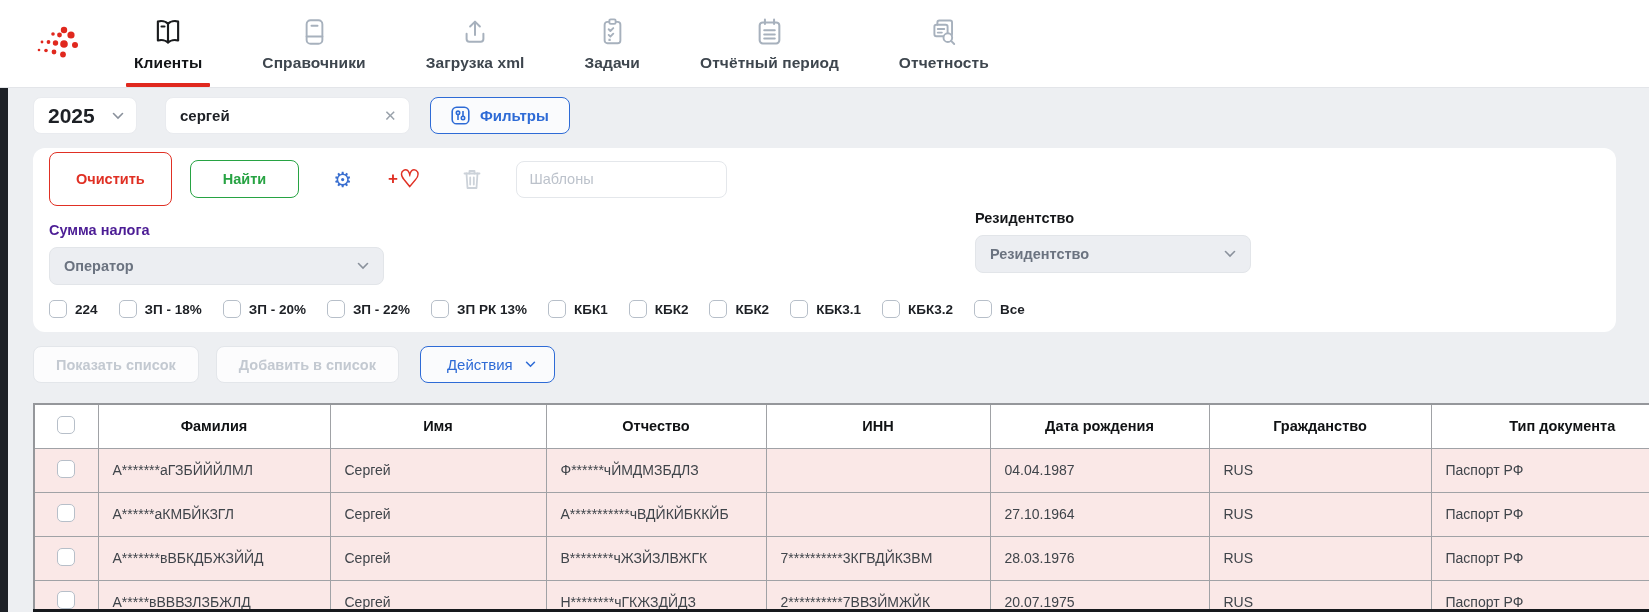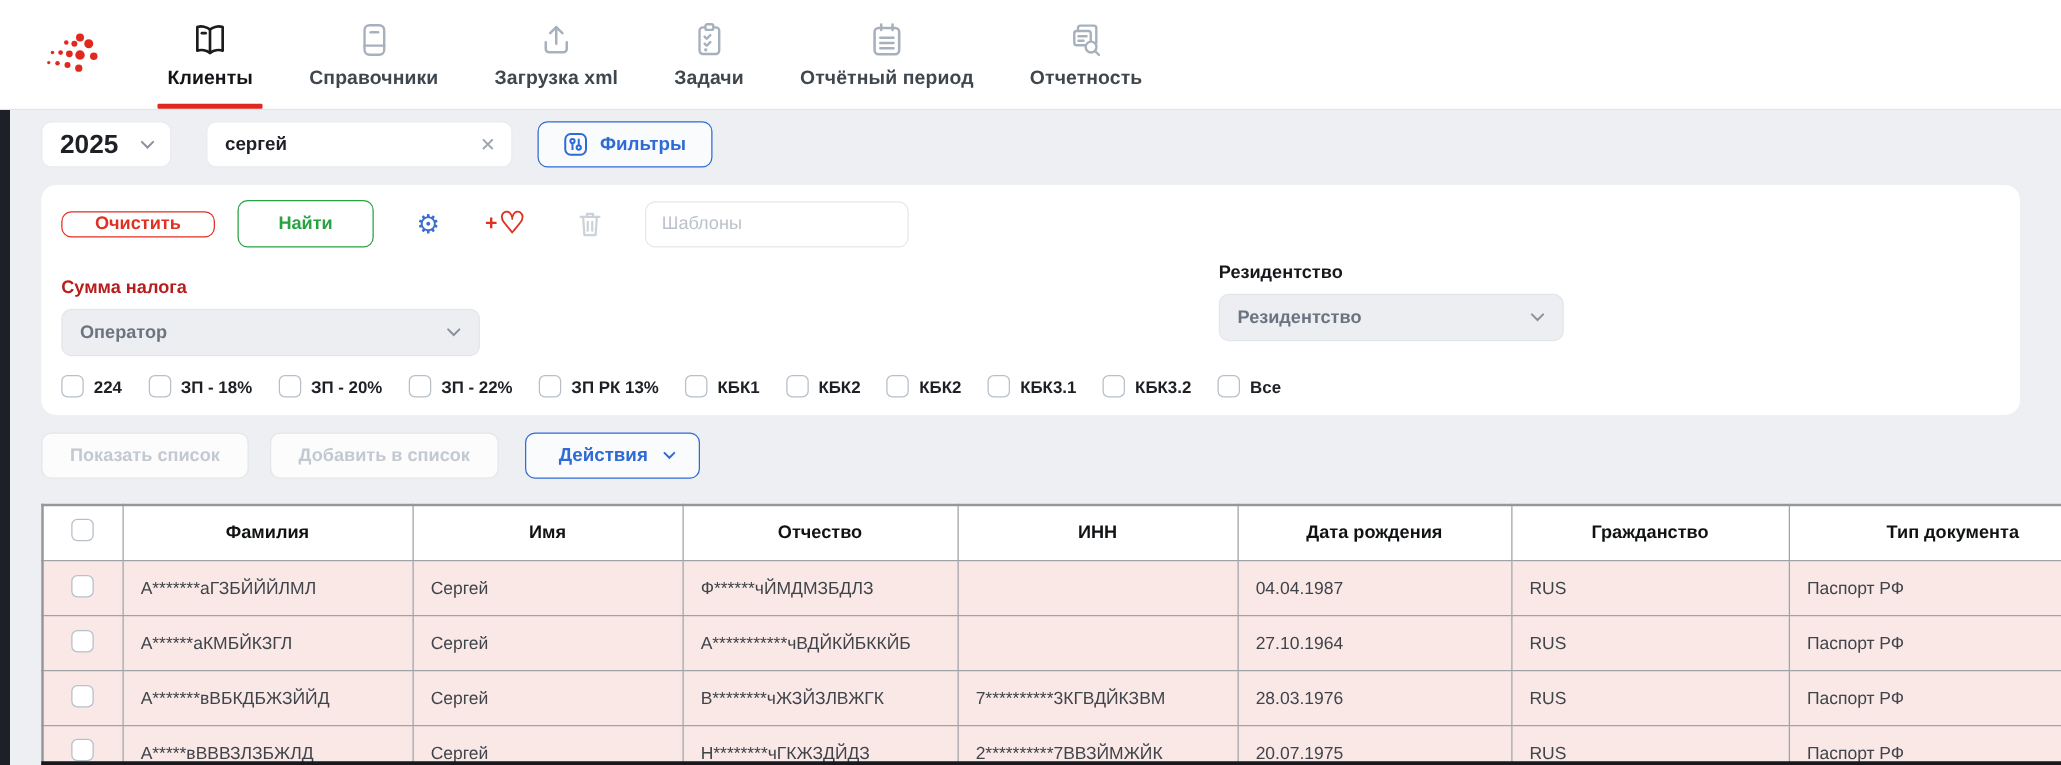--- a/index.html
+++ b/index.html
@@ -10,21 +10,21 @@
     position:relative;
     overflow:hidden;
     color:#1d2025;
   }
   
   .app-header {
     height:88px; background:#fff; border-bottom:1px solid #e3e5e9;
     display:flex; align-items:stretch; position:relative; z-index:5;
   }
   .logo { width:60px; margin-left:26px; display:flex; align-items:center; justify-content:center; }
-  .nav { display:flex; gap:41px; margin-left:46px;text-align:center; }
+  .nav { display:flex; gap:56px; margin-left:46px;text-align:center; }
   .nav-item {
     display:flex; flex-direction:column; align-items:center; justify-content:center;
     gap:7px; position:relative; cursor:pointer; padding:0 2px;
   }
   .nav-item .nav-label { font-size:15.5px; font-weight:700; color:#3e464e; letter-spacing:.1px; }
   .nav-item.active .nav-label { color:#121417; }
   .nav-item .nav-icon { height:32px; display:flex; align-items:flex-end; }
   .nav-item.active .active-bar {
     position:absolute; left:-6px; right:-6px; bottom:0; height:4px; background:#e0281e; border-radius:1px;
   }
@@ -50,34 +50,34 @@
     margin-left:20px; height:37px; padding:0 20px; border:1.5px solid #2e6bd6; border-radius:8px;
     background:#fafbfd; color:#2e6bd6; font-size:15px; font-weight:700;
     display:flex; align-items:center; gap:10px; cursor:pointer;
   }
   
   .filter-card {
     margin:14px 33px 0; background:#fff; border-radius:12px; padding:12px 16px 14px; position:relative;
   }
   .card-row1 { display:flex; align-items:center; height:38px; }
   .btn { font-family:inherit; font-size:14.5px; font-weight:700; border-radius:8px; background:#fff; cursor:pointer; }
-  .btn-clear { border:1.5px solid #e03024; color:#e03024; height:21px; padding:0 26px; }
+  .btn-clear { border:1.5px solid #e03024; color:#e03024; height:54px; padding:0 26px; }
   .btn-find  { border:1.5px solid #27a343; color:#27a343; height:38px; padding:0 32px; margin-left:18px; }
   .icon-btn { background:none; border:none; cursor:pointer; display:flex; align-items:center; }
   .gear { margin-left:34px; font-size:21px; color:#3a6fd0; line-height:1; }
   .fav { margin-left:36px; color:#e03024; font-size:20px; font-weight:700; display:flex; align-items:center; }
   .fav .plus { font-size:17px; margin-right:1px; }
   .fav .heart { font-size:24px; line-height:1; }
   .trash { margin-left:42px; }
   .tpl-input {
     margin-left:34px; width:211px; height:37px; border:1px solid #e4e7eb; border-radius:8px;
     font-family:inherit; font-size:14.5px; padding:0 12px; color:#1d2025; outline:none;
   }
   .tpl-input::placeholder { color:#bcc2cb; font-weight:400; }
-  .section-label { margin-top:24px; font-size:14.5px; font-weight:700; color:#b91c1c; }
+  .section-label { margin-top:24px; font-size:14.5px; font-weight:700; color:#4c1d95; }
   .selects-row { display:flex; margin-top:9px; gap:10px; }
   .gsel {
     height:38px; background:#eceef2; border:1px solid #e2e5e9; border-radius:8px;
     display:flex; align-items:center; justify-content:space-between; padding:0 14px; cursor:pointer;
   }
   .gsel .val { font-size:14.5px; font-weight:700; color:#6b7380; }
   .op-select { width:335px; }
   .amount-input {
     width:556px; height:38px; background:#fdfdfe; border:1px solid #e2e5e9; border-radius:8px;
     font-family:inherit; font-size:14.5px; font-weight:700; padding:0 14px; outline:none; color:#1d2025;
@@ -94,21 +94,21 @@
   }
   .check-item .cbx-label { font-size:13.5px; font-weight:700; color:#1d2025; }
   
   .actions-row { display:flex; align-items:center; gap:17px; margin:14px 0 0 33px; }
   .btn-disabled {
     border:1px solid #e3e6ea; color:#c3c9d1; background:#fcfcfd; height:37px; padding:0 22px;
     font-size:14.5px; font-weight:700; border-radius:8px; cursor:default;
   }
   .btn-actions {
     border:1.5px solid #2e6bd6; color:#2e6bd6; background:#fafbfd; height:37px; padding:0 18px 0 26px;
-    font-size:15px; font-weight:700; border-radius:8px; display:flex; align-items:center; gap:12px;
+    font-size:15px; font-weight:400; border-radius:8px; display:flex; align-items:center; gap:12px;
     margin-left:4px; cursor:pointer;
   }
   
   .tbl-wrap { margin:20px 0 0 33px; }
   table { border-collapse:collapse; table-layout:fixed; width:1660px; background:#fff; }
   table, th, td { border:1px solid #a0a2a6; }
   table { border:2px solid #95979b; }
   th {
     height:44px; background:#fff; font-size:14.5px; font-weight:700; color:#101214; text-align:center;
   }

